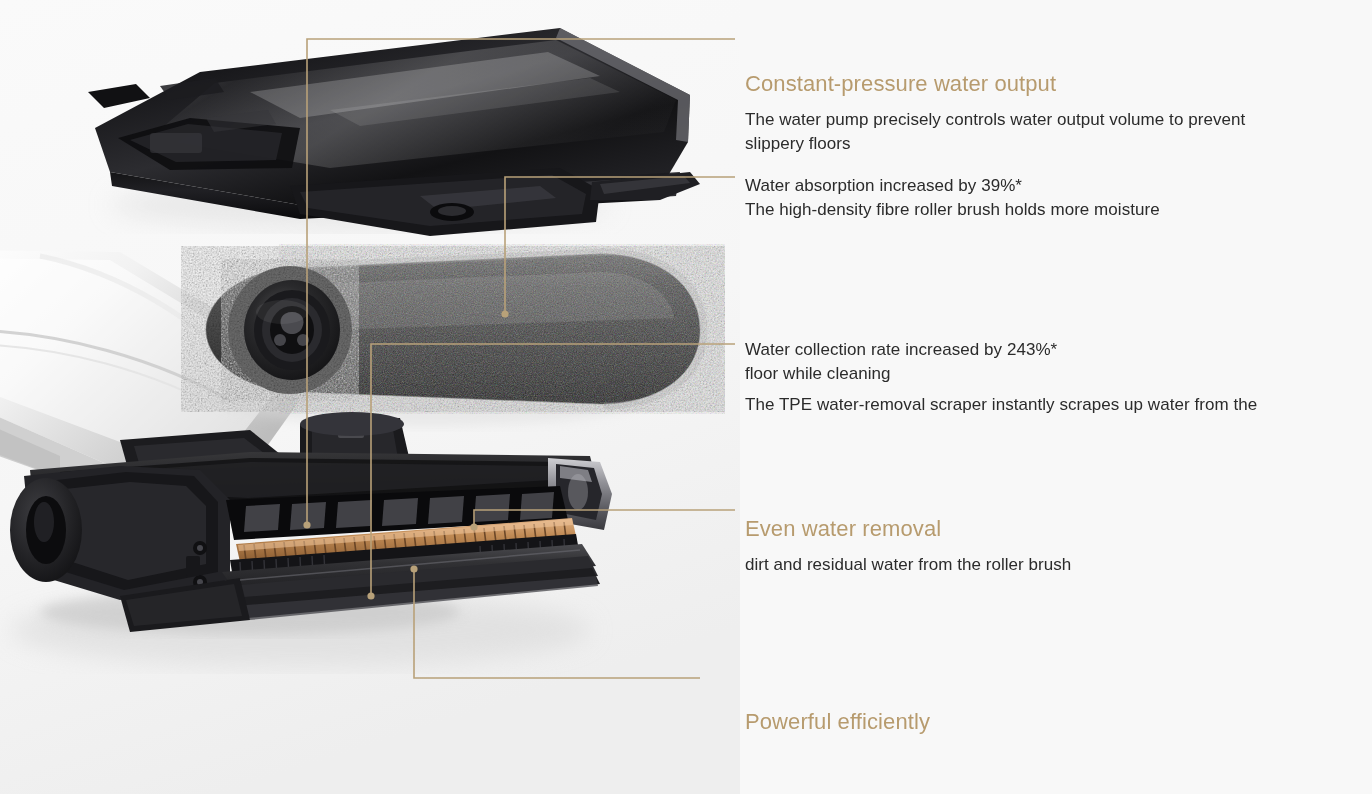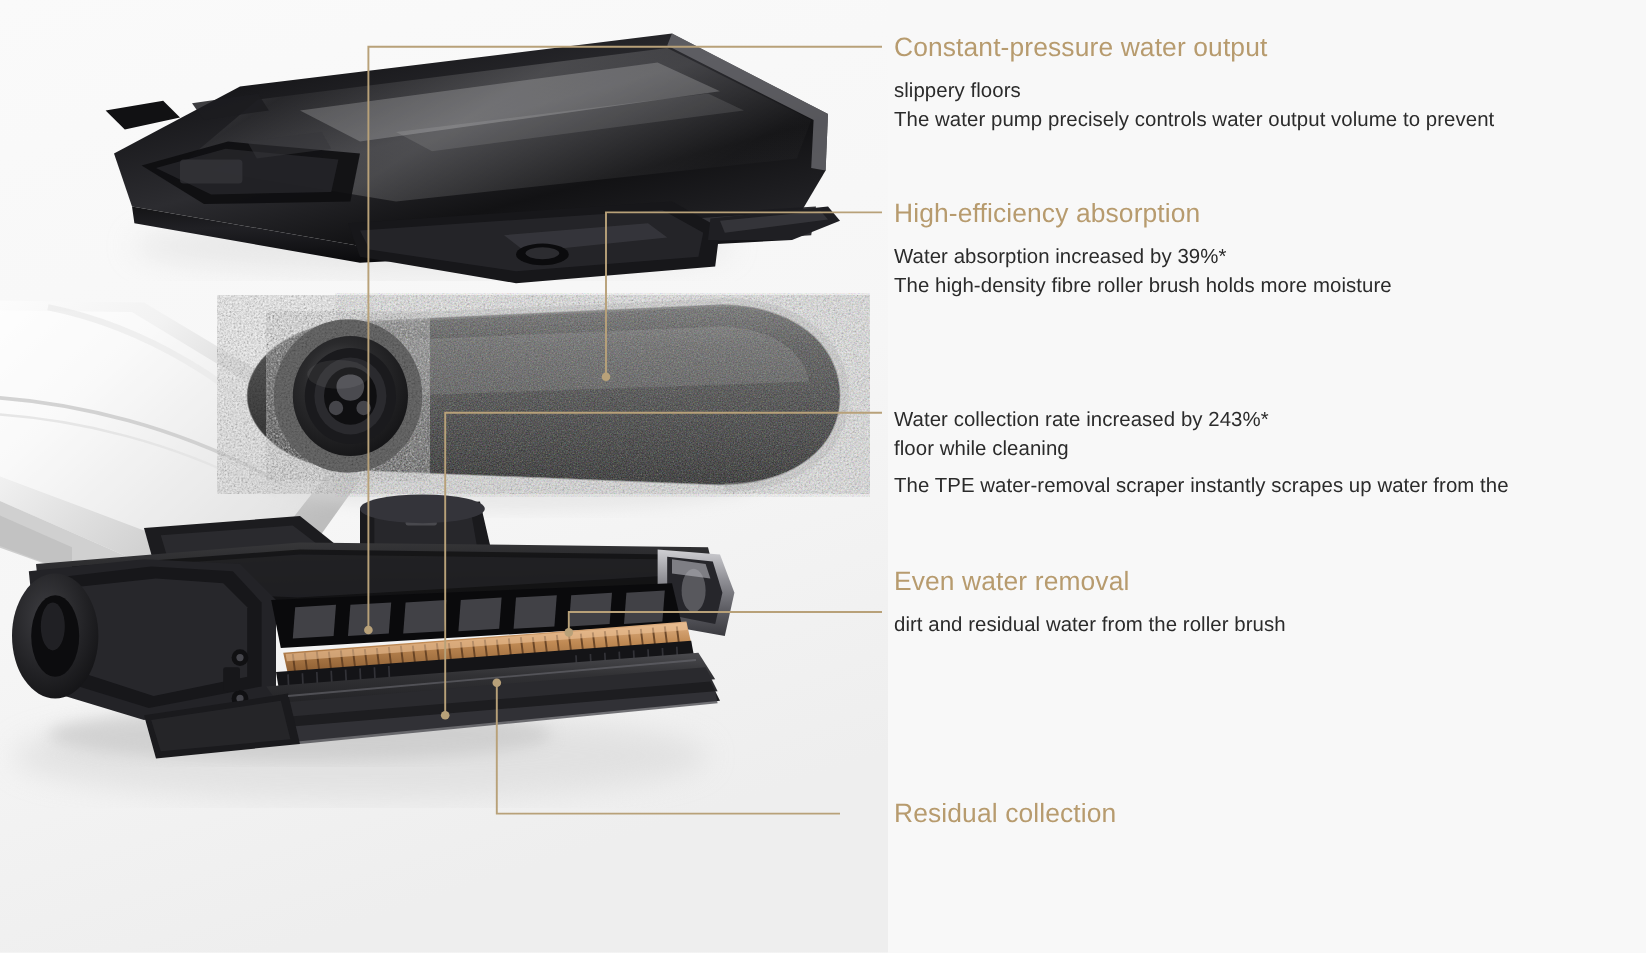--- a/index.html
+++ b/index.html
@@ -18,21 +18,21 @@
 
   
   #leader-lines { position:absolute; left:0; top:0; width:1372px; height:794px;
                   pointer-events:none; }
 
   
   #feature-list { position:absolute; left:745px; top:0; width:627px; height:794px; }
   .feature-block { position:absolute; left:0; width:627px; }
   .feature-title {
     font-size:22px; font-weight:400; color:#b79b6e;
-    letter-spacing:.1px; line-height:28px; white-space:nowrap;
+    letter-spacing:.1px; line-height:28px; white-space:nowrap;margin-top:44px;
   }
   .feature-lines { margin-top:10px; }
   .feature-line {
     font-size:17px; color:#2b2b2b; line-height:23.5px;
     letter-spacing:.05px;
   }
   .feature-line + .feature-line { margin-top:0; }
   .feature-line.spaced { margin-top:8px; }
 </style>
 </head>
@@ -356,27 +356,26 @@
       <circle cx="474" cy="527" r="3.6"></circle>
       <circle cx="414" cy="569" r="3.6"></circle>
     </g>
   </svg>
 
   <div id="feature-list">
 
     <div class="feature-block" style="top:26px">
       <div class="feature-title">Constant-pressure water output</div>
       <div class="feature-lines">
+        <div class="feature-line">The water pump precisely controls water output volume to prevent</div>
         <div class="feature-line">slippery floors</div>
-        <div class="feature-line">The water pump precisely controls water output volume to prevent</div>
       </div>
     </div>
 
     <div class="feature-block" style="top:164px">
-      <div class="feature-title">High-efficiency absorption</div>
       <div class="feature-lines">
         <div class="feature-line">Water absorption increased by 39%*</div>
         <div class="feature-line">The high-density fibre roller brush holds more moisture</div>
       </div>
     </div>
 
     <div class="feature-block" style="top:328px">
       <div class="feature-lines">
         <div class="feature-line">Water collection rate increased by 243%*</div>
         <div class="feature-line">floor while cleaning</div>
@@ -385,17 +384,17 @@
     </div>
 
     <div class="feature-block" style="top:471px">
       <div class="feature-title">Even water removal</div>
       <div class="feature-lines">
         <div class="feature-line">dirt and residual water from the roller brush</div>
       </div>
     </div>
 
     <div class="feature-block" style="top:664px">
-      <div class="feature-title">Residual collection</div>
+      <div class="feature-title">Powerful efficiently</div>
     </div>
 
   </div>
 </div>
 
 </body></html>

